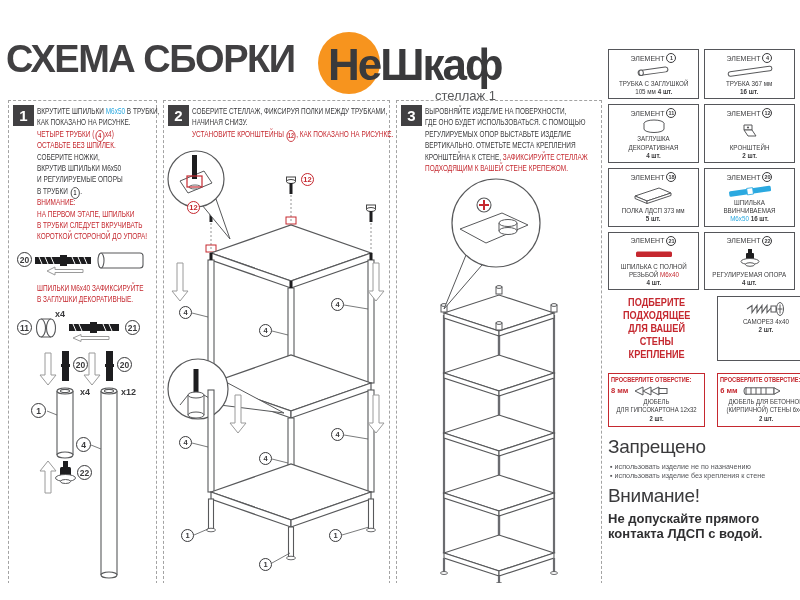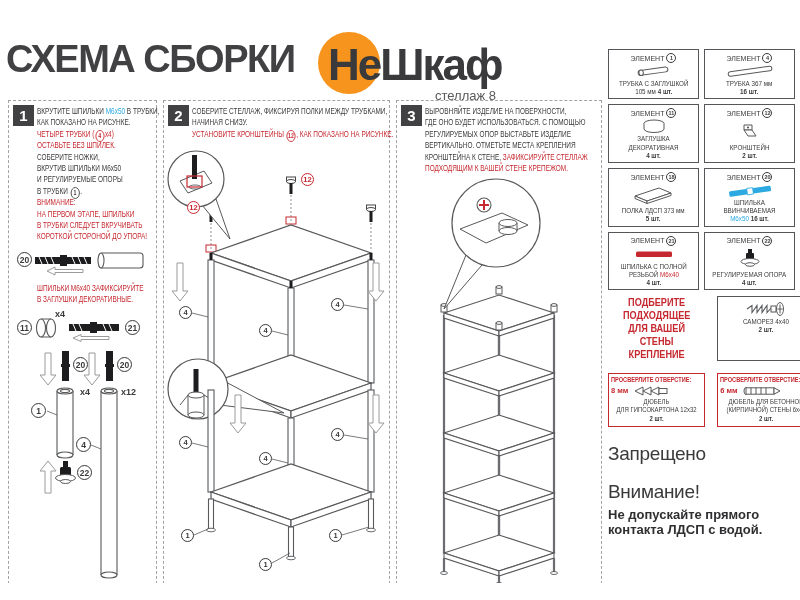--- a/index.html
+++ b/index.html
@@ -45,38 +45,38 @@
   .kit-caption{font-size:6.8px;line-height:8.2px;text-align:center;color:#3a3a3c;transform:scaleX(.92);}
   .wall-grid{display:grid;grid-template-columns:1fr 1fr;gap:12px;margin-top:6px;}
   .wall-note{display:flex;flex-direction:column;justify-content:center;text-align:center;transform:scaleX(.87);}
   .wall-note .tline{font-size:10.5px;font-weight:bold;line-height:13px;}
   .screw-box{border:1px solid #55565a;padding:4px 1px;display:flex;flex-direction:column;align-items:center;gap:2px;}
   .drill-box{border:1.4px solid #C5282F;padding:2px 2px 3px;display:flex;flex-direction:column;align-items:center;}
   .drill-title{font-size:6.4px;font-weight:bold;color:#C5282F;align-self:flex-start;transform:scaleX(.88);transform-origin:0 0;white-space:nowrap;}
   .drill-row{display:flex;align-items:center;gap:3px;align-self:flex-start;}
   .drill-size{font-size:7.5px;font-weight:bold;color:#C5282F;}
   .drill-box .kit-caption{transform:scaleX(.88);}
-  .forbidden{margin-top:16px;}
+  .forbidden{margin-top:9px;}
   .sec-title{font-size:19px;color:#3a3a3c;letter-spacing:-0.3px;}
   .forbidden ul{list-style:none;margin:4px 0 0 2px;padding:0;font-size:7.2px;color:#55565a;line-height:9.5px;}
   .forbidden li::before{content:"▪ ";color:#55565a;}
-  .attention{margin-top:16px;}
+  .attention{margin-top:4px;}
   .att-bold{font-size:13px;font-weight:bold;color:#2f2f31;margin-top:4px;}
   .att-text{font-size:7.3px;color:#4a4a4c;margin-top:5px;line-height:9.3px;}
 </style>
 </head>
 <body>
 
 <div id="canvas">
 
   <div class="title">СХЕМА СБОРКИ</div>
   <div class="brand">
     <div class="brand-circle"></div>
     <div class="brand-text">НеШкаф</div>
-    <div class="brand-sub">стеллаж 8</div>
+    <div class="brand-sub">стеллаж 1</div>
   </div>
 
   <section class="step" id="step1">
     <div class="badge">1</div>
     <div class="step-text">
         <div class="tline"><span>ВКРУТИТЕ ШПИЛЬКИ </span><span class="blue">М6х50</span><span> В ТРУБКИ,</span></div>
         <div class="tline"><span>КАК ПОКАЗАНО НА РИСУНКЕ.</span></div>
         <div class="tline"><span class="red">ЧЕТЫРЕ ТРУБКИ (</span><span class="red ic">4</span><span class="red">х4)</span></div>
         <div class="tline"><span class="red">ОСТАВЬТЕ БЕЗ ШПИЛЕК.</span></div>
         <div class="tline"><span>СОБЕРИТЕ НОЖКИ,</span></div>
@@ -605,20 +605,24 @@
         <div class="kit-caption">
             <div class="tline"><span>ДЮБЕЛЬ ДЛЯ БЕТОННОЙ</span></div>
             <div class="tline"><span>(КИРПИЧНОЙ) СТЕНЫ 6х40</span></div>
             <div class="tline"><span class="b">2 шт.</span></div>
           </div>
       </div>
     </div>
 
     <div class="forbidden">
       <div class="sec-title">Запрещено</div>
+      <ul>
+          <li>использовать изделие не по назначению</li>
+          <li>использовать изделие без крепления к стене</li>
+        </ul>
     </div>
 
     <div class="attention">
       <div class="sec-title">Внимание!</div>
       <div class="att-bold">Не допускайте прямого контакта ЛДСП с водой.</div>
     </div>
   </aside>
 
 </div>
 

